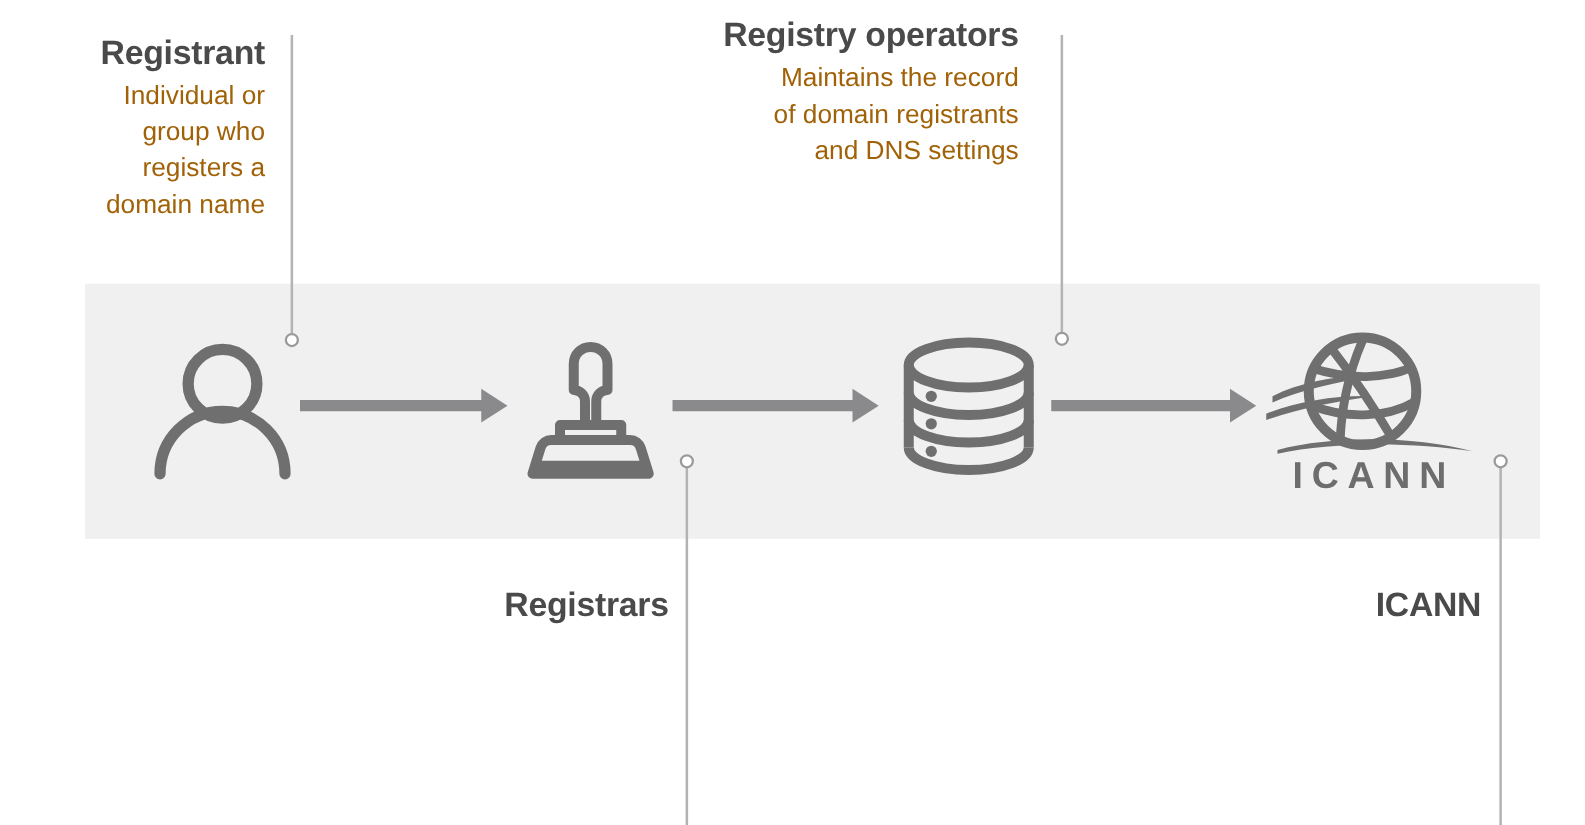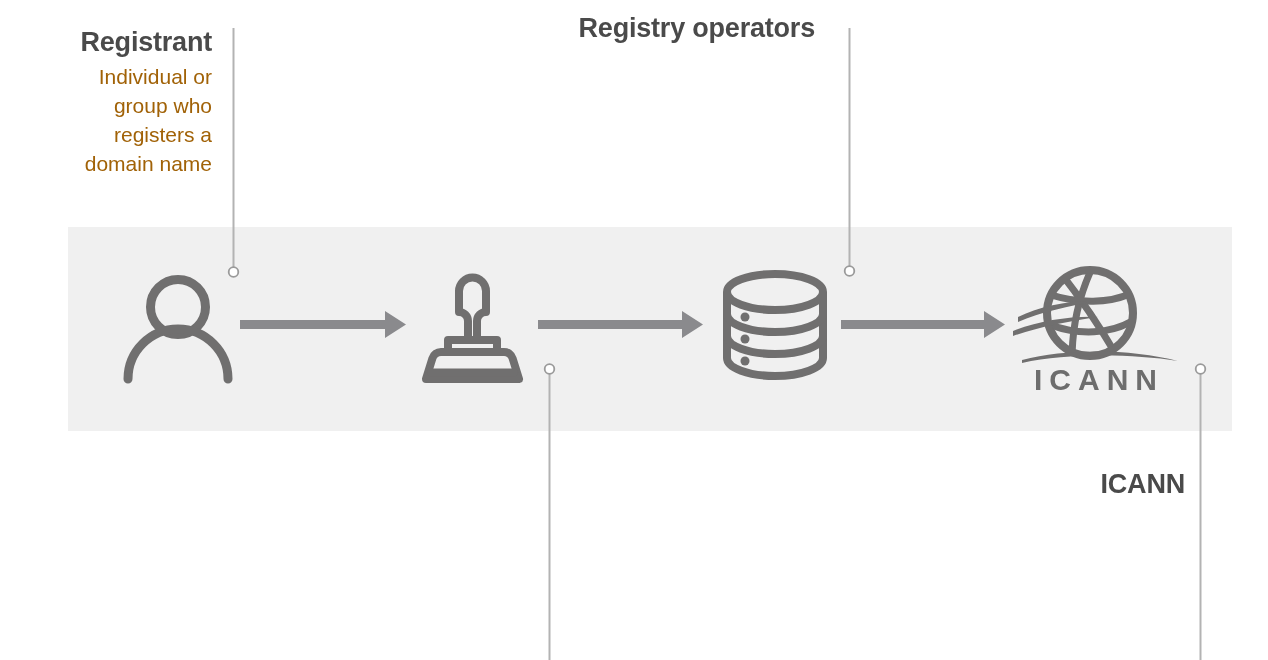--- a/index.html
+++ b/index.html
@@ -164,22 +164,26 @@
   <div class="callout" id="callout-registrant">
     <span class="title">Registrant</span>
     <span class="desc">Individual or
 group who
 registers a
 domain name</span>
   </div>
 
   <div class="callout" id="callout-registry">
     <span class="title">Registry operators</span>
+    <span class="desc">Maintains the record
+of domain registrants
+and DNS settings</span>
   </div>
 
   <div class="callout" id="callout-registrars">
+    <span class="title">Registrars</span>
   </div>
 
   <div class="callout" id="callout-icann">
     <span class="title">ICANN</span>
   </div>
 
 </div>
 
 </body></html>

